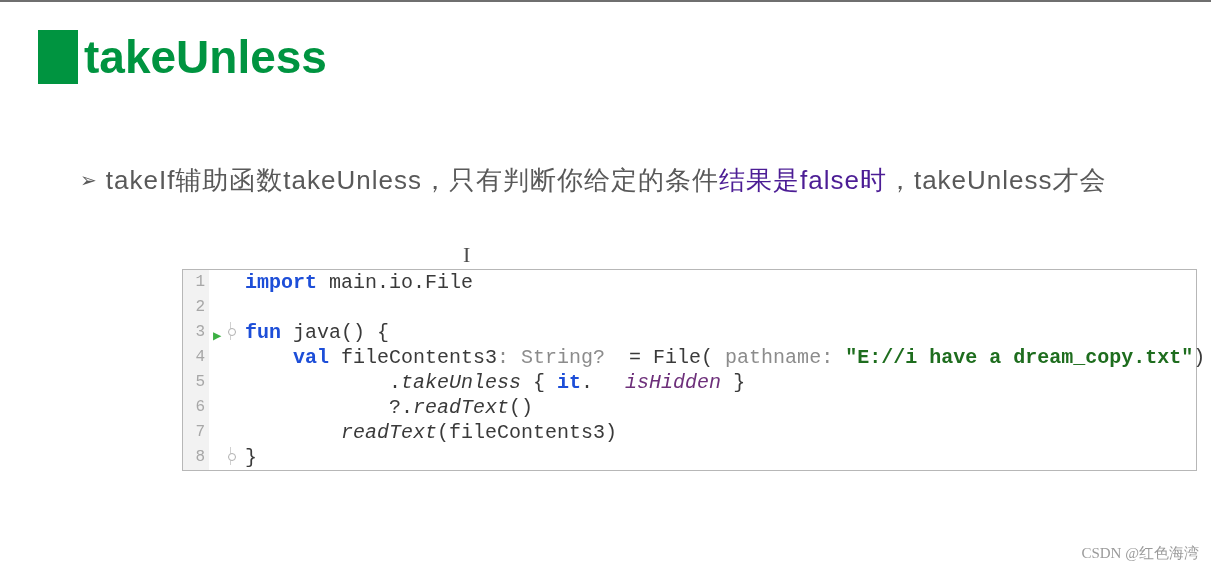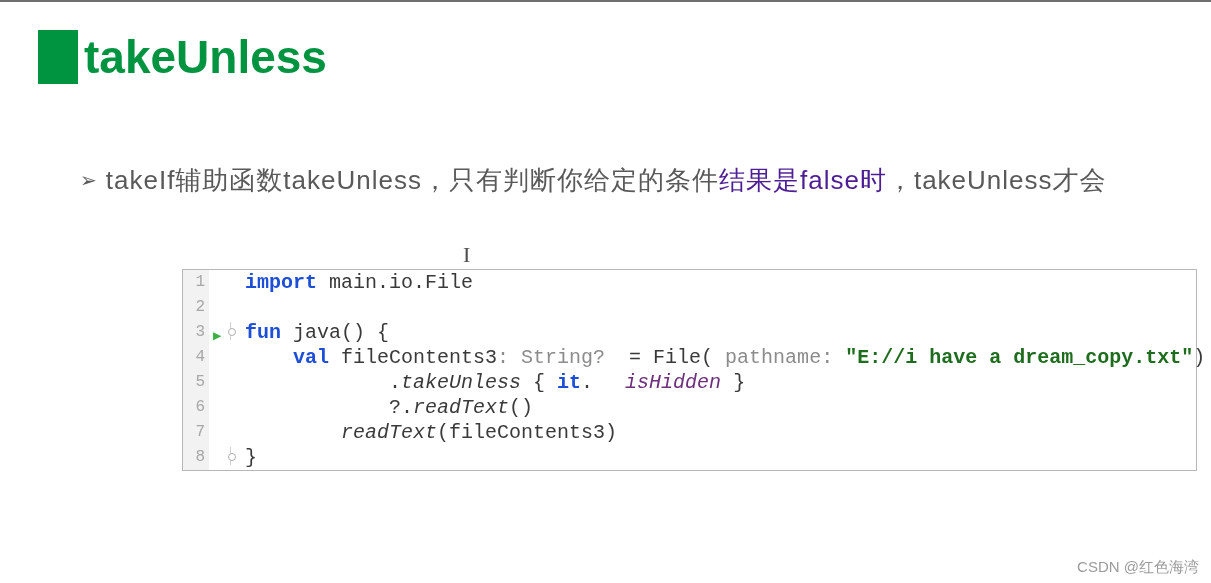--- a/index.html
+++ b/index.html
@@ -125,24 +125,24 @@
   }
   .kw   { color: #1d4ed8; font-weight: 700; }
   .hint { color: #8c8c8c; }
   .prop { color: #6d2f7a; font-style: italic; margin-left: 32px; }
   .call { font-style: italic; }
   .str  { color: #1e6d1e; font-weight: 700; }
 
   .watermark {
     position: absolute;
     right: 12px;
-    bottom: 6px;
+    bottom: 20px;
     font-size: 15px;
     color: rgba(120,120,120,0.75);
-    font-family: Liberation Sans, sans-serif;
+    font-family: Liberation Serif, serif;
   }
 </style>
 </head>
 <body>
 
 <div class="heading">
   <div class="block"></div>
   <div class="title">takeUnless</div>
 </div>
 

